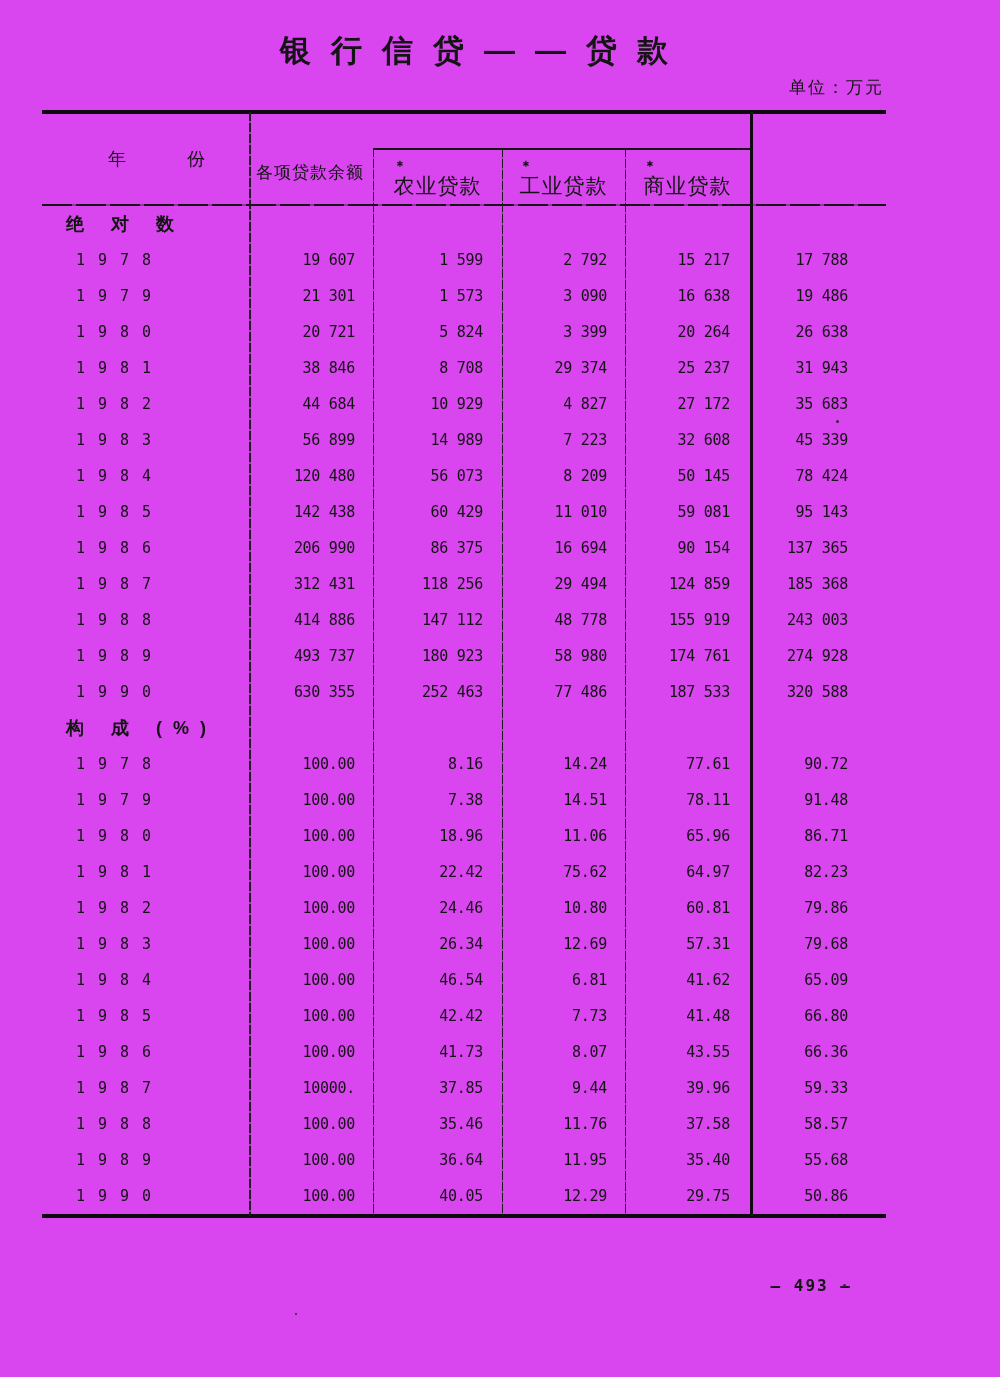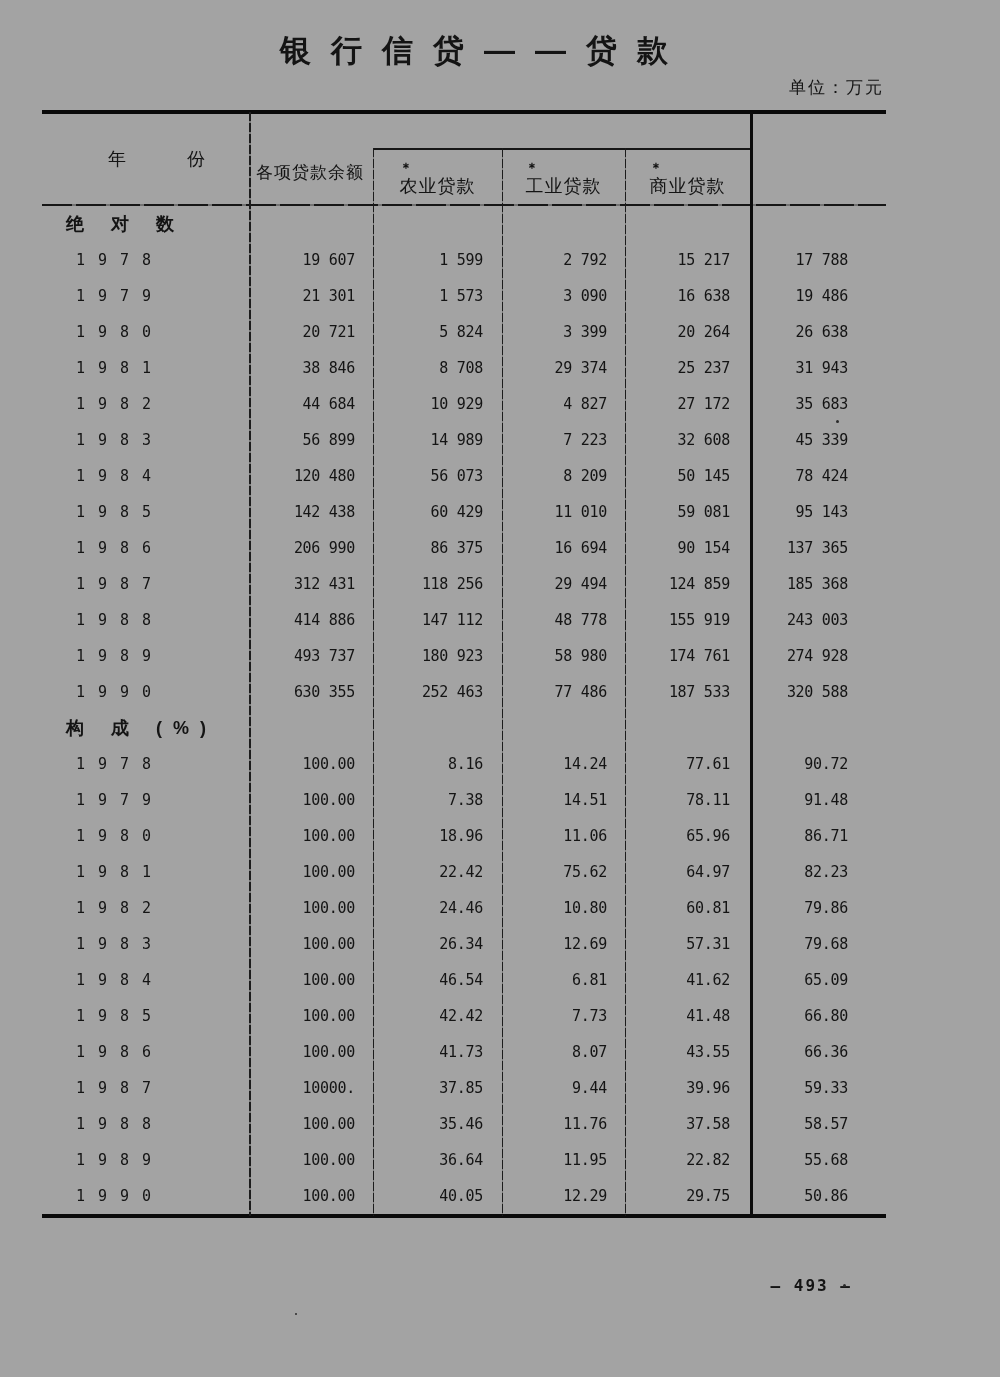--- a/index.html
+++ b/index.html
@@ -1,20 +1,20 @@
 <!DOCTYPE html>
 <html><head>
 <meta charset="utf-8">
 <style>
   html,body{margin:0;padding:0;background:#e8e8e6;}
   .page{
     position:relative;
     width:1000px;height:1377px;
     margin:0 auto;
-    background:#a3a3a3;
+    background:#d946ef;
     font-family:"Liberation Sans",sans-serif;
     color:#141414;
     overflow:hidden;
   }
   
   .doc-title{
     position:absolute;left:42px;top:30px;width:844px;
     text-align:center;
     font-size:31px;font-weight:700;
     letter-spacing:20px;padding-left:20px;
@@ -64,21 +64,21 @@
     padding-left:7px;box-sizing:border-box;
     font-size:17px;letter-spacing:1px;white-space:nowrap;
   }
   .h-sub{
     position:absolute;top:40px;height:50px;
     display:flex;align-items:center;justify-content:center;
     box-sizing:border-box;
   }
   .h-sub .stack{display:inline-flex;flex-direction:column;align-items:flex-start;line-height:1.15;}
   .h-sub .star{font-size:13px;font-weight:700;height:15px;}
-  .h-sub .lbl{font-size:18px;letter-spacing:1px;white-space:nowrap;}
+  .h-sub .lbl{font-size:21px;letter-spacing:1px;white-space:nowrap;}
   .h-sub.agri{left:331px;width:129px;}
   .h-sub.ind{left:460px;width:123px;}
   .h-sub.com{left:583px;width:125px;}
   .h-state{
     position:absolute;left:708px;top:6px;width:136px;height:84px;
     padding-left:15px;box-sizing:border-box;
     font-size:17px;line-height:28px;letter-spacing:1px;white-space:nowrap;
   }
   
   .tbody{position:absolute;left:0;top:96px;width:844px;}
@@ -359,21 +359,21 @@
           <div class="cell c-num n2">35.46</div>
           <div class="cell c-num n3">11.76</div>
           <div class="cell c-num n4">37.58</div>
           <div class="cell c-num n5">58.57</div>
         </div>
         <div class="row data-row">
           <div class="cell c-year">1989</div>
           <div class="cell c-num n1">100.00</div>
           <div class="cell c-num n2">36.64</div>
           <div class="cell c-num n3">11.95</div>
-          <div class="cell c-num n4">22.82</div>
+          <div class="cell c-num n4">35.40</div>
           <div class="cell c-num n5">55.68</div>
         </div>
         <div class="row data-row">
           <div class="cell c-year">1990</div>
           <div class="cell c-num n1">100.00</div>
           <div class="cell c-num n2">40.05</div>
           <div class="cell c-num n3">12.29</div>
           <div class="cell c-num n4">29.75</div>
           <div class="cell c-num n5">50.86</div>
         </div>

